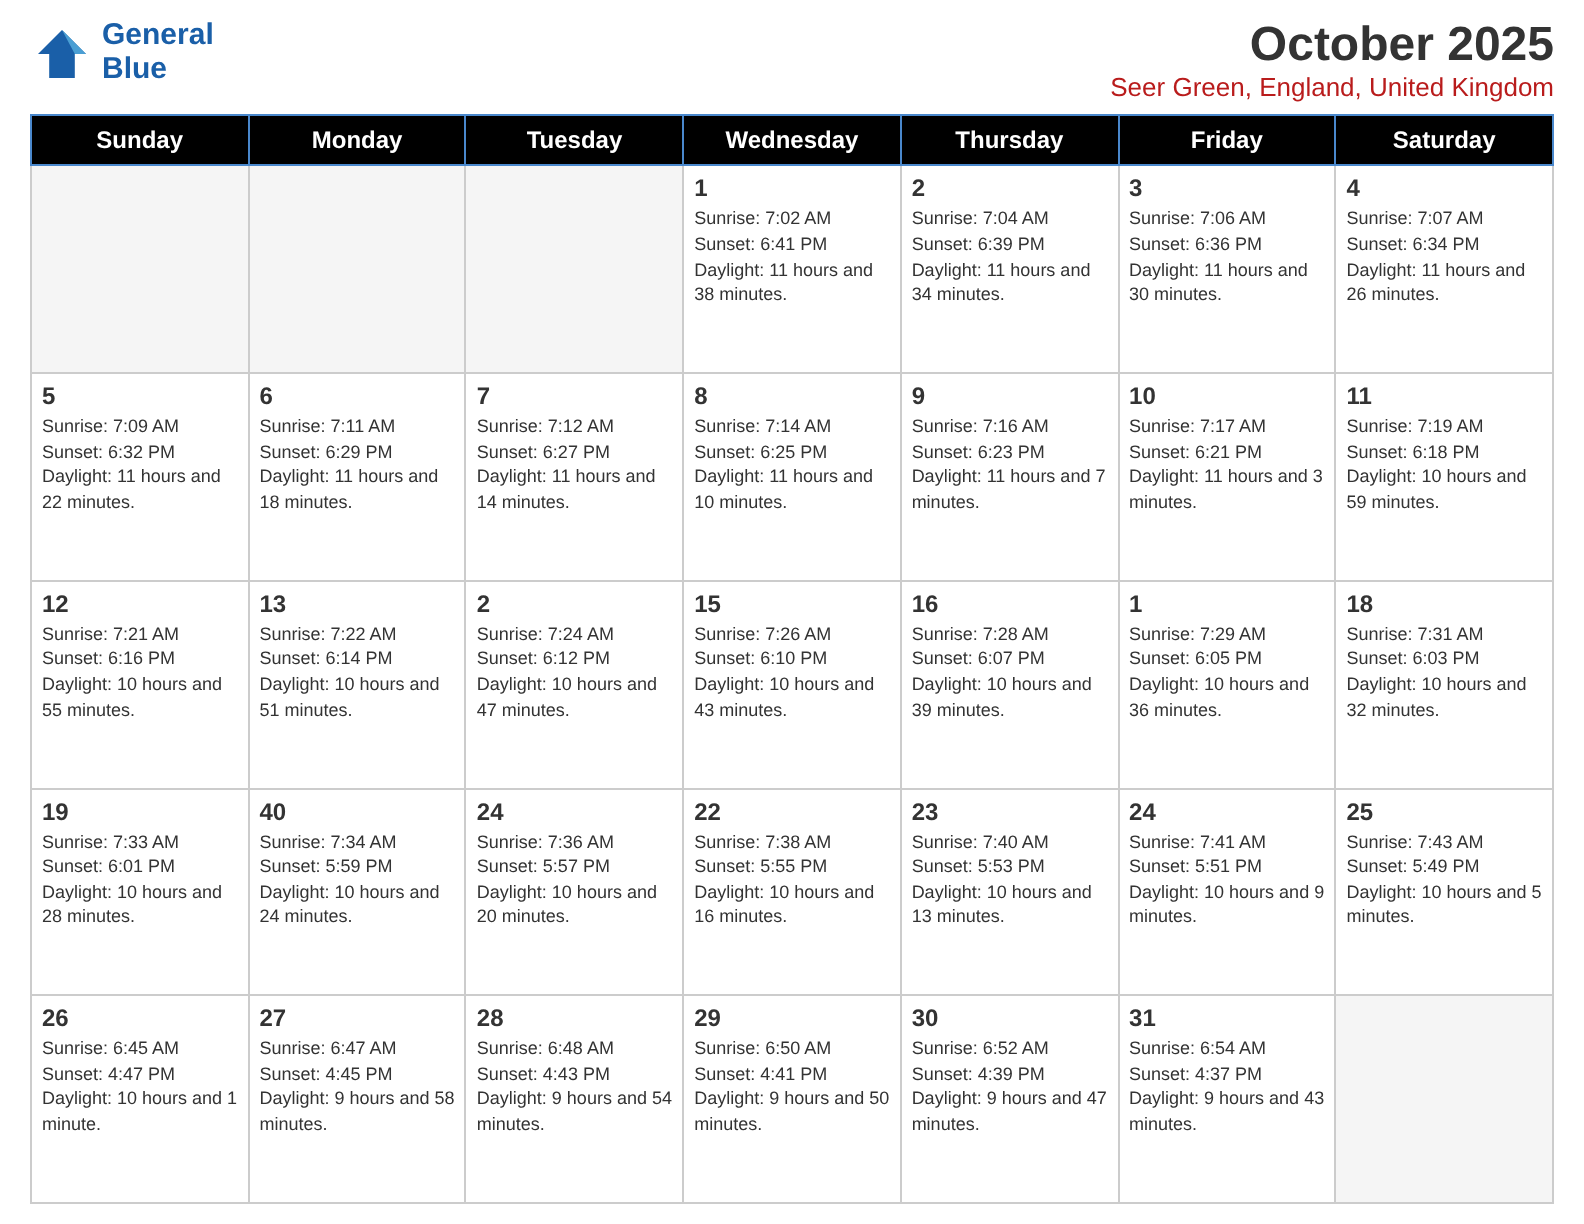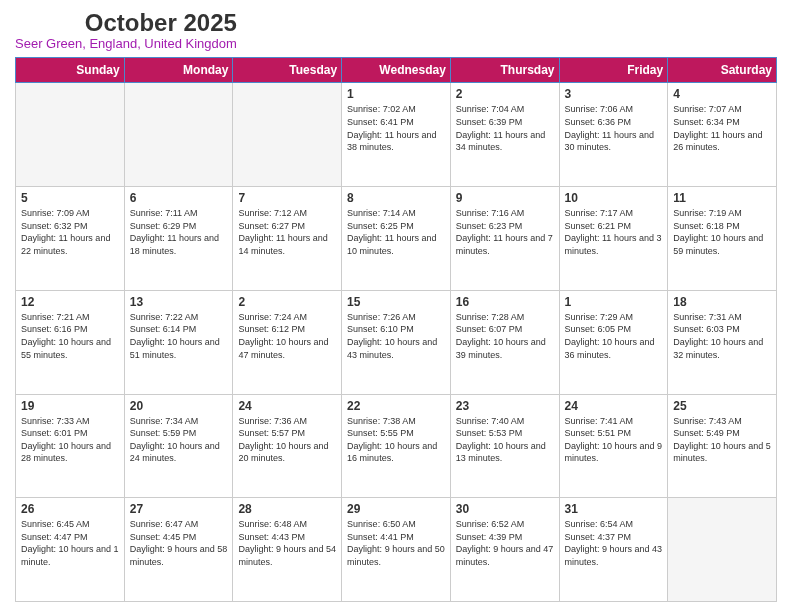--- a/index.html
+++ b/index.html
@@ -45,36 +45,36 @@
       text-align: right;
     }
     .month-title {
       font-size: 24px;
       font-weight: bold;
       color: #333;
       line-height: 1.1;
     }
     .subtitle {
       font-size: 13px;
-      color: #a21caf;
+      color: #b91c1c;
     }
     .calendar {
       flex: 1;
       border: 1px solid #ccc;
       border-collapse: collapse;
       width: 100%;
       table-layout: fixed;
     }
     .calendar th {
-      background-color: #be185d;
+      background-color: #000000;
       color: #fff;
       font-size: 12px;
       font-weight: bold;
       padding: 5px 4px;
-      text-align: right;
+      text-align: center;
       border: 1px solid #4a88cc;
     }
     .calendar td {
       vertical-align: top;
       padding: 4px 5px;
       border: 1px solid #ccc;
       font-size: 9.5px;
       color: #333;
       background: #fff;
       height: 88px;
@@ -100,20 +100,30 @@
     table {
       width: 100%;
       border-collapse: collapse;
     }
   </style>
 </head>
 <body>
 
 <div class="page">
   <div class="header">
+    <div class="logo">
+      <svg class="logo-icon" viewBox="0 0 40 40" width="40" height="40">
+        <polygon points="20,5 35,20 28,20 28,35 12,35 12,20 5,20" fill="#1a5fa8"></polygon>
+        <polygon points="20,5 35,20 28,20" fill="#4a9fd4"></polygon>
+      </svg>
+      <div class="logo-text">
+        <div><span>General</span></div>
+        <div><span style="color:#1a5fa8">Blue</span></div>
+      </div>
+    </div>
     <div class="title-area">
       <div class="month-title">October 2025</div>
       <div class="subtitle">Seer Green, England, United Kingdom</div>
     </div>
   </div>
 
   <table class="calendar">
     <thead>
       <tr>
 
@@ -207,21 +217,21 @@
             <span class="day-number">18</span>
             <div class="day-info">Sunrise: 7:31 AM<br>Sunset: 6:03 PM<br>Daylight: 10 hours and 32 minutes.</div>
           </td>
         </tr>
         <tr>
           <td>
             <span class="day-number">19</span>
             <div class="day-info">Sunrise: 7:33 AM<br>Sunset: 6:01 PM<br>Daylight: 10 hours and 28 minutes.</div>
           </td>
           <td>
-            <span class="day-number">20</span>
+            <span class="day-number">40</span>
             <div class="day-info">Sunrise: 7:34 AM<br>Sunset: 5:59 PM<br>Daylight: 10 hours and 24 minutes.</div>
           </td>
           <td>
             <span class="day-number">24</span>
             <div class="day-info">Sunrise: 7:36 AM<br>Sunset: 5:57 PM<br>Daylight: 10 hours and 20 minutes.</div>
           </td>
           <td>
             <span class="day-number">22</span>
             <div class="day-info">Sunrise: 7:38 AM<br>Sunset: 5:55 PM<br>Daylight: 10 hours and 16 minutes.</div>
           </td>

